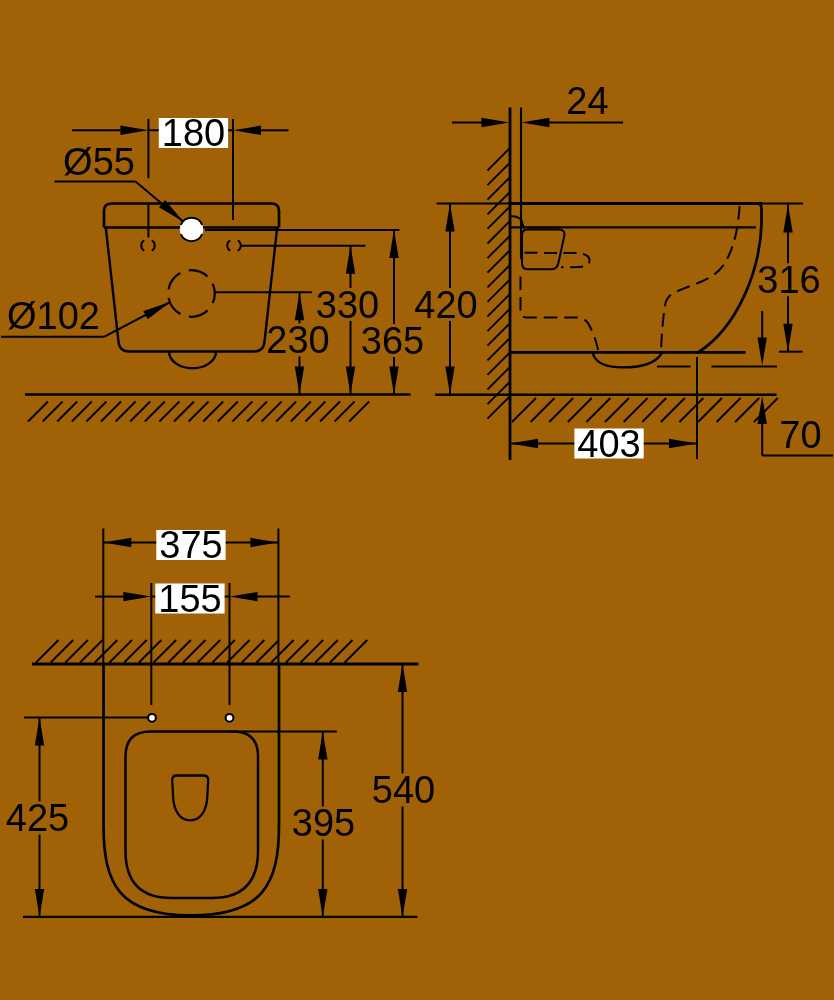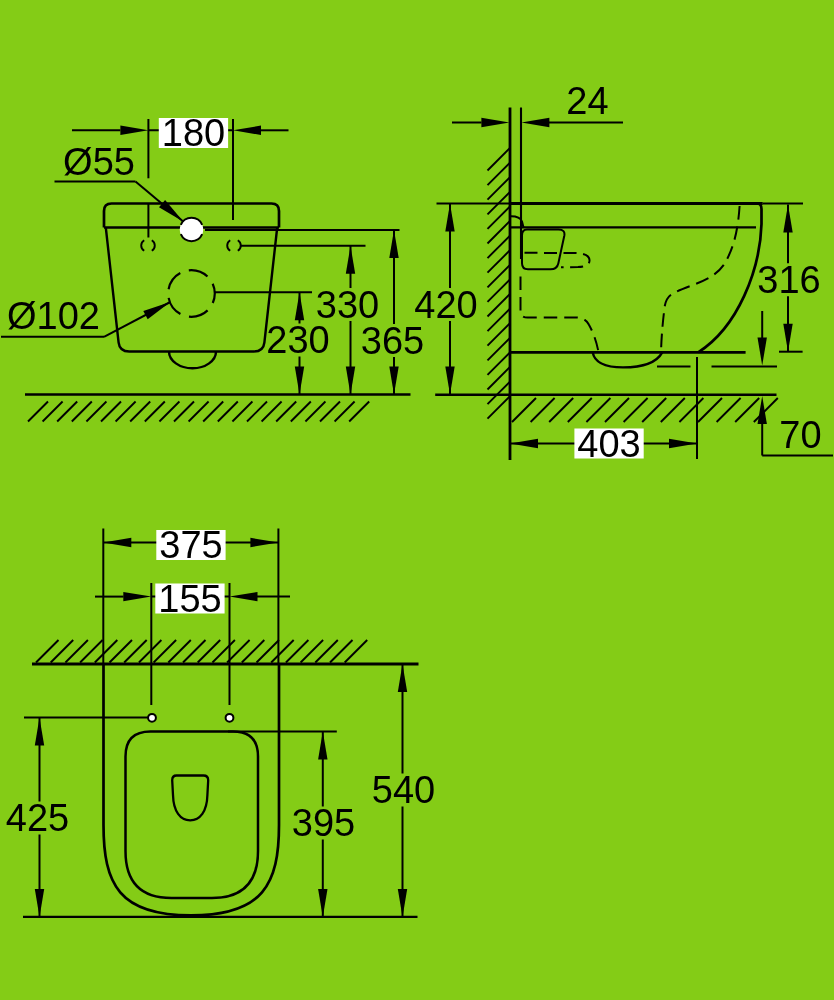--- a/index.html
+++ b/index.html
@@ -1,16 +1,16 @@
 <!DOCTYPE html>
 <html><head>
 <meta charset="utf-8">
 <style>
 html,body{margin:0;padding:0;background:#fff;}
-#wrap{position:relative;width:834px;height:1000px;background:#84cc16;overflow:hidden;}
+#wrap{position:relative;width:834px;height:1000px;background:#a16207;overflow:hidden;}
 </style>
 </head>
 <body>
 <div id="wrap">
 <svg width="834" height="1000" viewBox="0 0 834 1000">
 <path d="M 104,227.5 L 104,211 Q 104,203.5 111.5,203.5 L 271.5,203.5 Q 279,203.5 279,211 L 279,227.5" fill="none" stroke="#000" stroke-width="2.7" stroke-linecap="butt" stroke-linejoin="round"></path>
 <line x1="104" y1="227.5" x2="279" y2="227.5" stroke="#000" stroke-width="2.3" stroke-linecap="butt"></line>
 <path d="M 105.8,227.5 L 118.6,342.5 Q 119.6,351.5 129.2,351.5 L 253.8,351.5 Q 263.4,351.5 264.4,342.5 L 277.2,227.5" fill="none" stroke="#000" stroke-width="2.4" stroke-linecap="butt" stroke-linejoin="round"></path>
 <path d="M 169,351.5 A 23.5,16.8 0 0 0 216,351.5" fill="none" stroke="#000" stroke-width="2.4" stroke-linecap="butt" stroke-linejoin="round"></path>
 <line x1="205" y1="230" x2="399.5" y2="230" stroke="#000" stroke-width="2.0" stroke-linecap="butt"></line>

